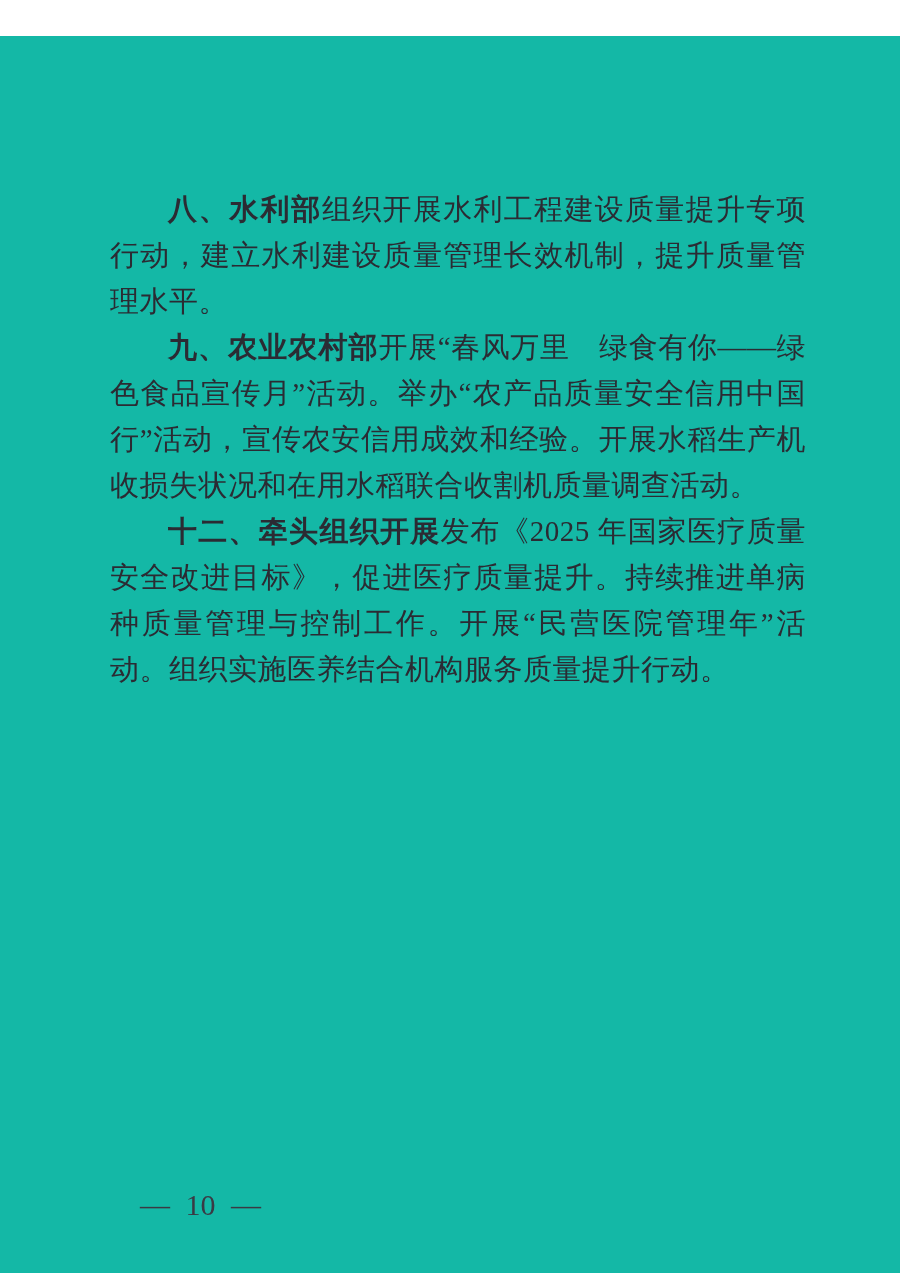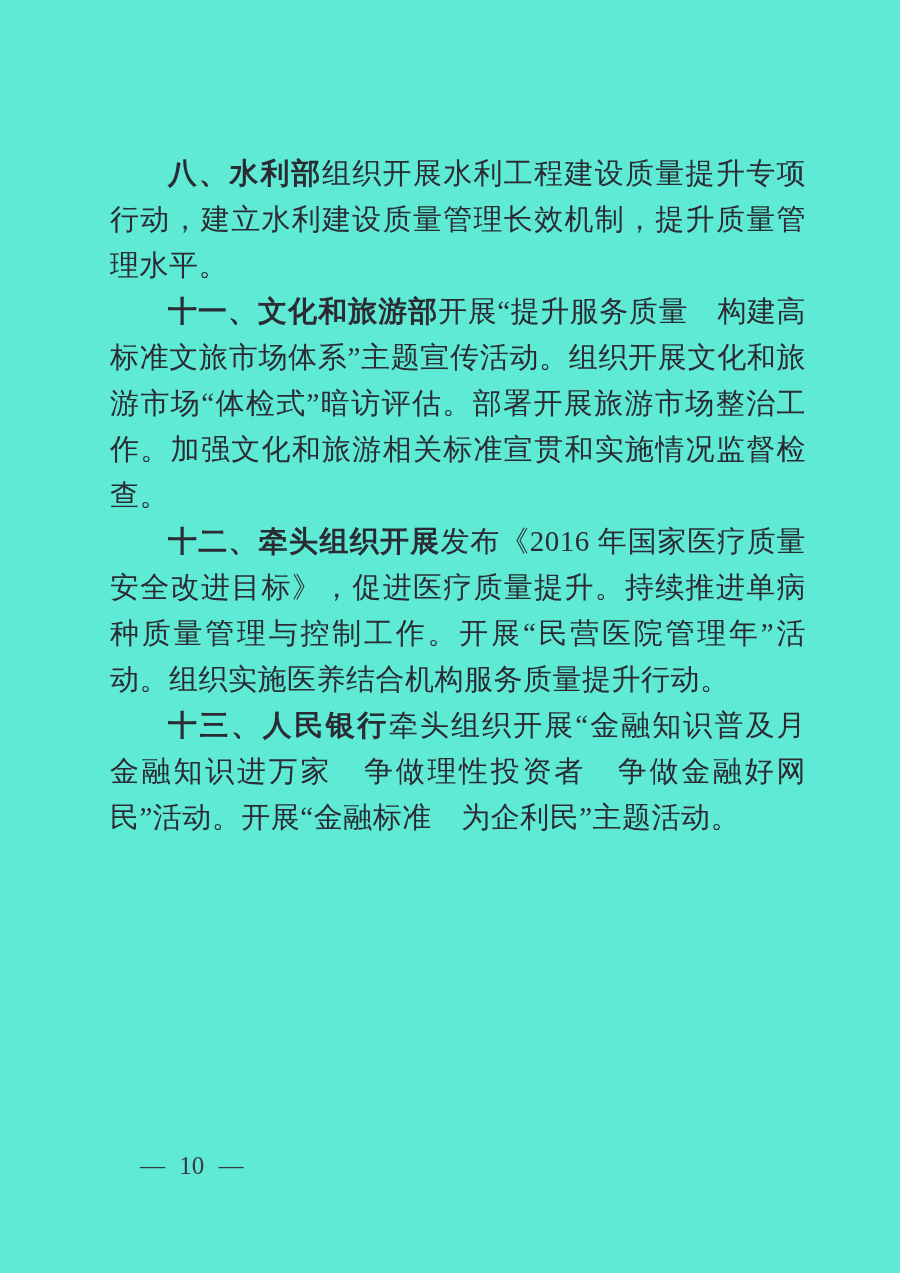--- a/index.html
+++ b/index.html
@@ -10,21 +10,22 @@
     width: 900px;
     height: 1273px;
     background: #ffffff;
     position: relative;
     overflow: hidden;
     font-family: "Liberation Serif", "DejaVu Serif", serif;
   }
   .page {
     position: absolute;
     inset: 0;
-    background: #5eead4;
+    background: #14b8a6;
+    margin-top: 36px;
   }
   .content {
     position: absolute;
     left: 110px;
     top: 150px;
     width: 696px;
     font-size: 29px;
     line-height: 46px;
     text-align: justify;
     color: #2b2b33;
@@ -36,42 +37,41 @@
   }
   .lead {
     font-weight: bold;
     font-family: "Liberation Sans", "DejaVu Sans", sans-serif;
     letter-spacing: 1px;
   }
   .footer {
     position: absolute;
     left: 140px;
     top: 1152px;
-    font-size: 25px;
+    font-size: 30px;
     color: #3a3a44;
     font-family: "Liberation Serif", "DejaVu Serif", serif;
     word-spacing: 8px;
   }
 </style>
 </head>
 <body>
 
 <div class="page">
 
   <div class="content" style="color: rgb(43, 43, 51);">
 
     <p class="para"><span class="lead">八、水利部</span><span>组织开展水利工程建设质量提升专项行动，建立水利建设质量管理长效机制，提升质量管理水平。</span></p>
 
+    <p class="para"><span class="lead">九、农业农村部</span><span>开展“春风万里　绿食有你——绿色食品宣传月”活动。举办“农产品质量安全信用中国行”活动，宣传农安信用成效和经验。开展水稻生产机收损失状况和在用水稻联合收割机质量调查活动。</span></p>
 
 
-    <p class="para"><span class="lead">十一、文化和旅游部</span><span>开展“提升服务质量　构建高标准文旅市场体系”主题宣传活动。组织开展文化和旅游市场“体检式”暗访评估。部署开展旅游市场整治工作。加强文化和旅游相关标准宣贯和实施情况监督检查。</span></p>
 
-    <p class="para"><span class="lead">十二、牵头组织开展</span><span>发布《2016 年国家医疗质量安全改进目标》，促进医疗质量提升。持续推进单病种质量管理与控制工作。开展“民营医院管理年”活动。组织实施医养结合机构服务质量提升行动。</span></p>
+    <p class="para"><span class="lead">十二、牵头组织开展</span><span>发布《2025 年国家医疗质量安全改进目标》，促进医疗质量提升。持续推进单病种质量管理与控制工作。开展“民营医院管理年”活动。组织实施医养结合机构服务质量提升行动。</span></p>
 
-    <p class="para"><span class="lead">十三、人民银行</span><span>牵头组织开展“金融知识普及月　金融知识进万家　争做理性投资者　争做金融好网民”活动。开展“金融标准　为企利民”主题活动。</span></p>
 
   </div>
 
   <div class="footer">
     <span>— 10 —</span>
   </div>
 
 </div>
 
 </body></html>

